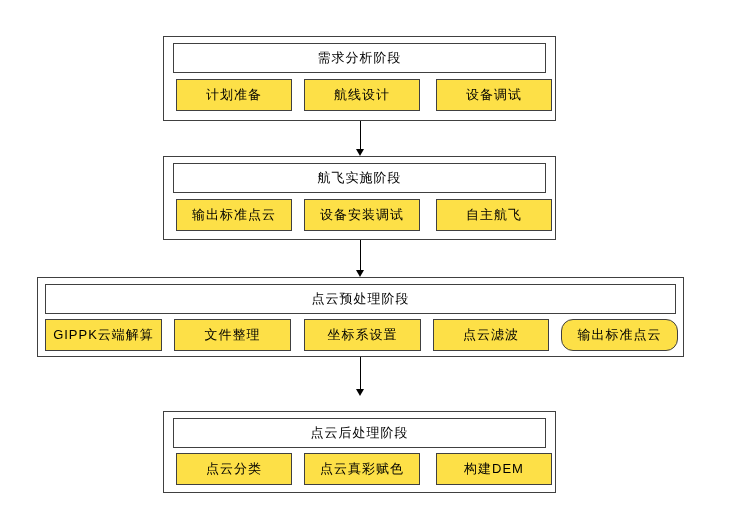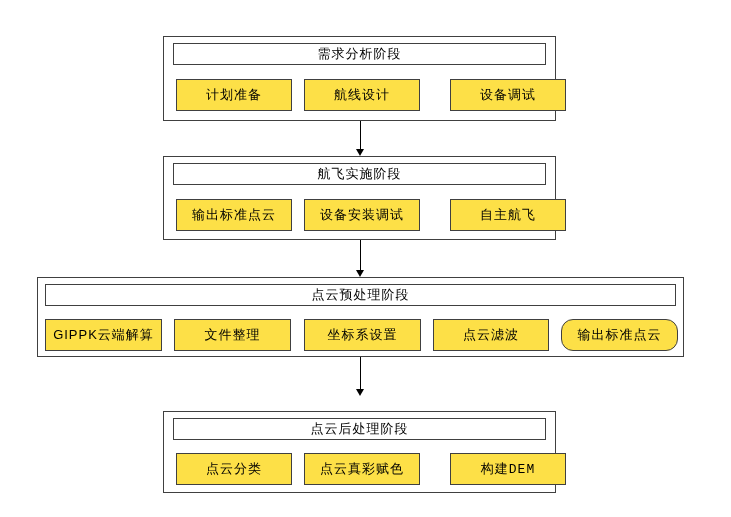--- a/index.html
+++ b/index.html
@@ -19,21 +19,21 @@
     position: absolute;
     border: 1px solid #404040;
     background: #ffffff;
     box-sizing: border-box;
   }
   .hdr {
     position: absolute;
     left: 9px;
     right: 9px;
     top: 6px;
-    height: 22px;
+    height: 30px;
     border: 1px solid #404040;
     background: #ffffff;
     box-sizing: border-box;
     display: flex;
     align-items: center;
     justify-content: center;
     font-size: 13px;
     letter-spacing: 1px;
   }
   .box {
@@ -56,21 +56,21 @@
   .s2 { left: 163px; top: 156px; width: 393px; height: 84px; }
   .s3 { left: 37px;  top: 277px; width: 647px; height: 80px; }
   .s4 { left: 163px; top: 396px; width: 393px; height: 82px; margin-top: 15px; }
 
   .s3 .hdr { left: 7px; right: 7px; }
   .s3 .box, .s4 .box { top: 41px; }
 
   
   .c3-0 { left: 12px; }
   .c3-1 { left: 140px; }
-  .c3-2 { left: 286px; font-family: Liberation Mono, monospace; }
+  .c3-2 { left: 272px; }
   
   .c5-0 { left: 7px;   width: 117px; text-align: right; }
   .c5-1 { left: 136px; width: 117px; }
   .c5-2 { left: 266px; width: 117px; }
   .c5-3 { left: 395px; width: 116px; }
   .c5-4 { left: 523px; width: 117px; border-radius: 12px; }
 
   
   .arrow {
     position: absolute;

